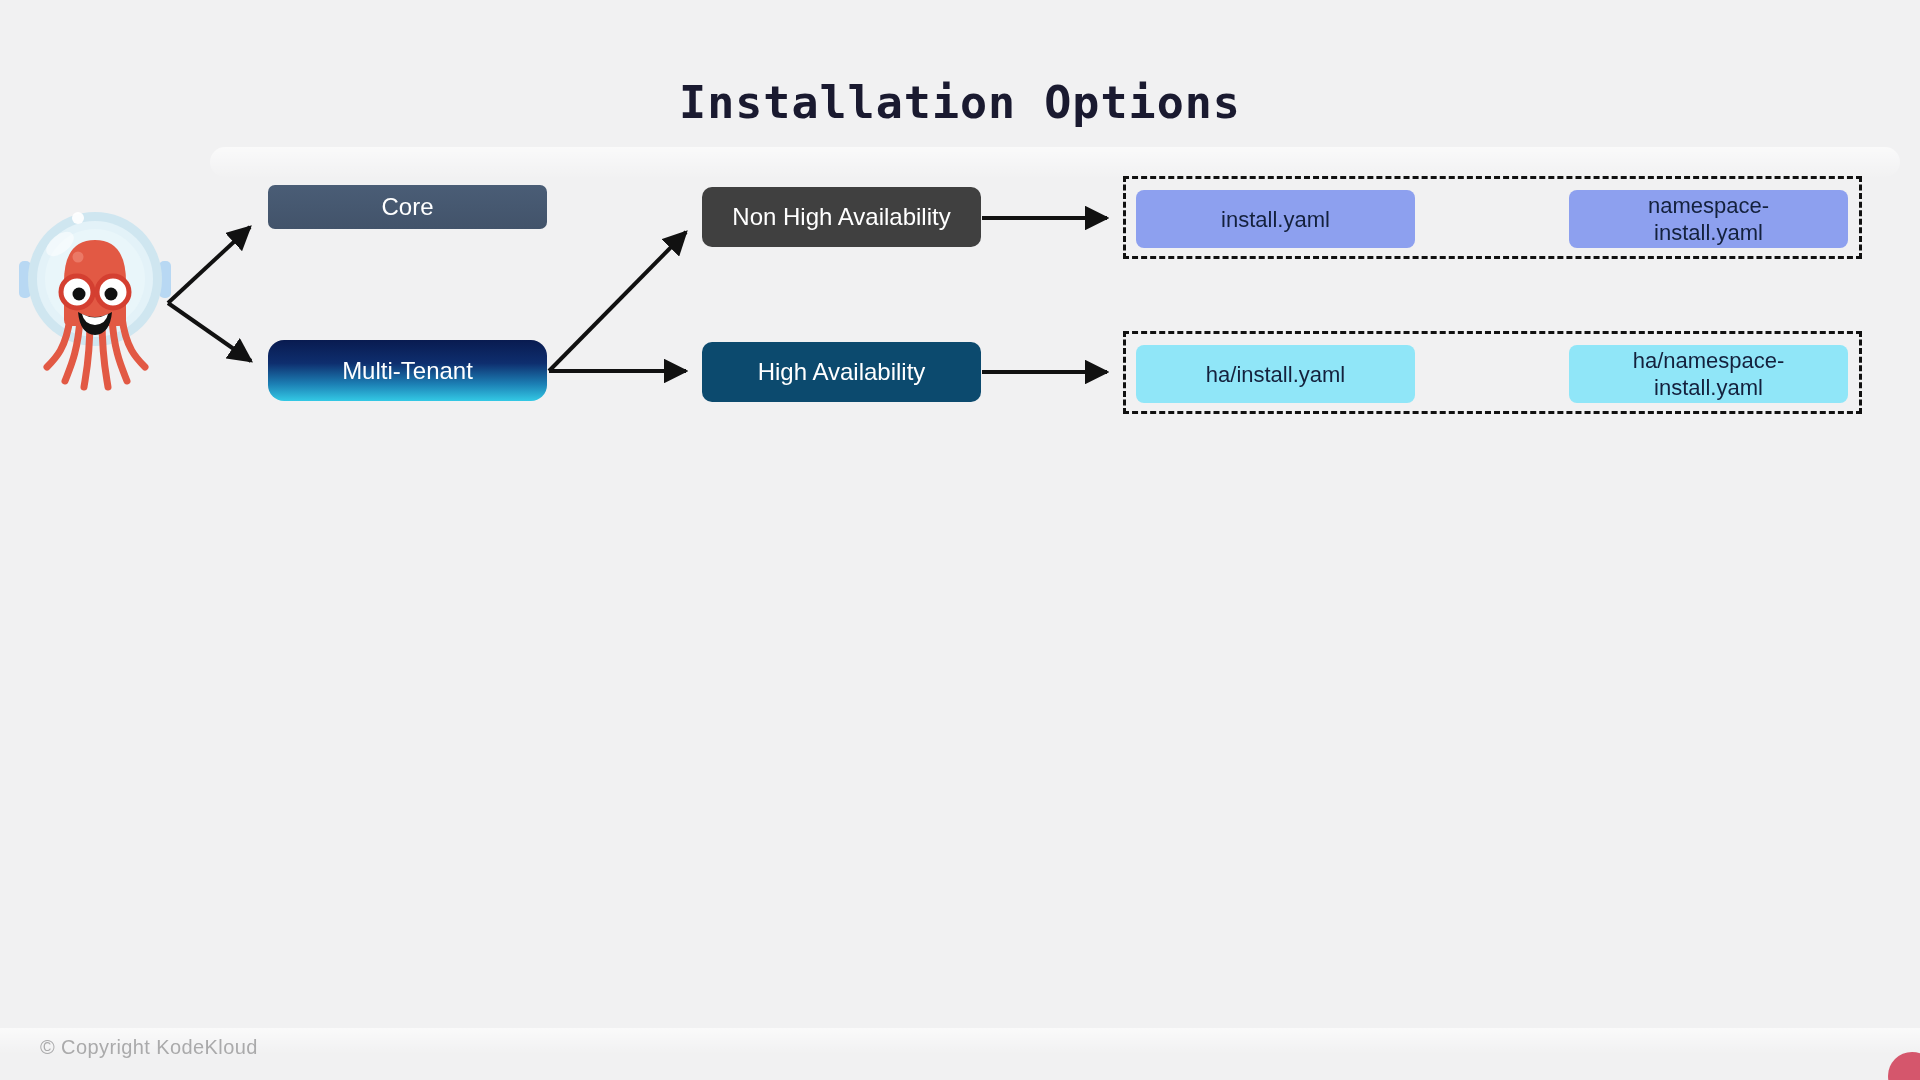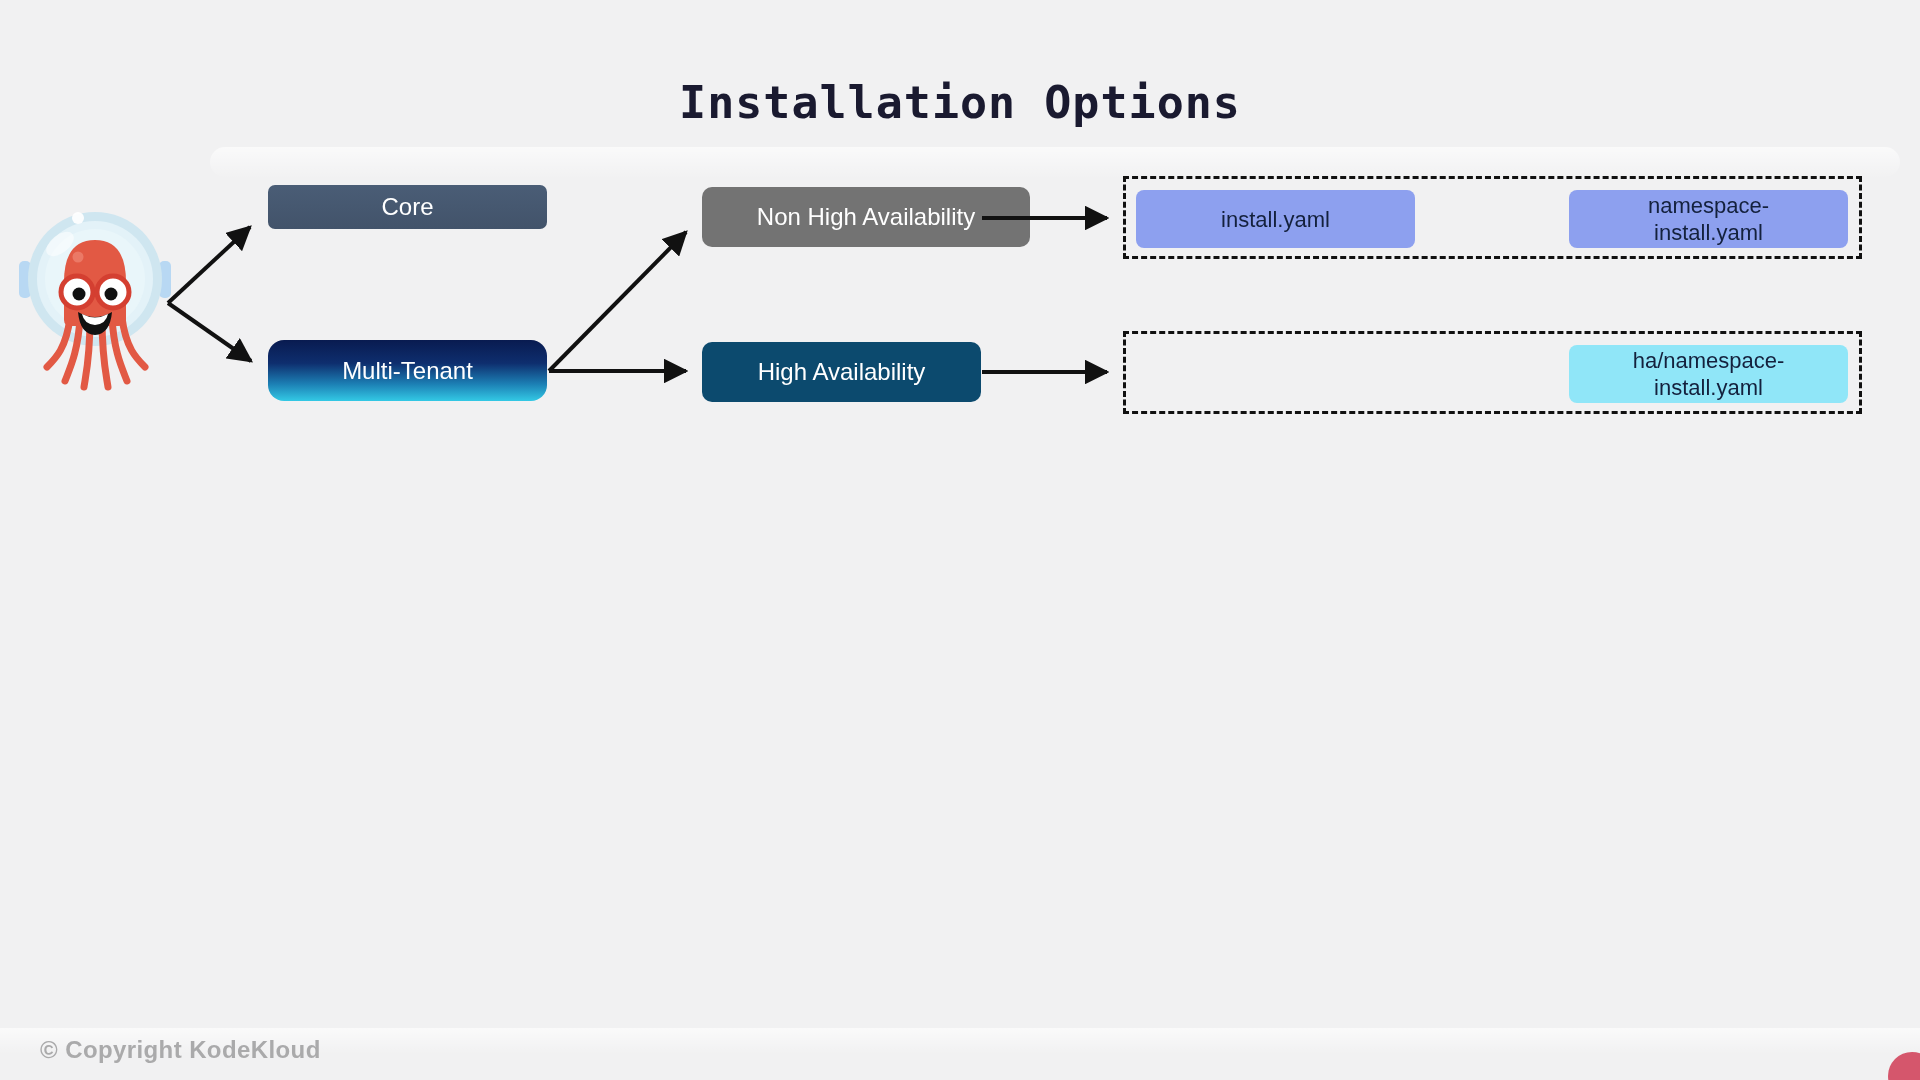--- a/index.html
+++ b/index.html
@@ -52,22 +52,22 @@
     left: 268px; top: 185px; width: 279px; height: 44px;
     background: linear-gradient(#4a5d76, #42536a);
     border-radius: 7px;
   }
   .node-multitenant {
     left: 268px; top: 340px; width: 279px; height: 61px;
     background: linear-gradient(180deg, #091b50 0%, #0e2e6e 38%, #1c7fb4 72%, #33c9e5 100%);
     border-radius: 16px;
   }
   .node-nonha {
-    left: 702px; top: 187px; width: 328px; height: 60px;
-    background: #737373;
+    left: 702px; top: 187px; width: 279px; height: 60px;
+    background: #404040;
     border-radius: 10px;
   }
   .node-ha {
     left: 702px; top: 342px; width: 279px; height: 60px;
     background: #0c4a6e;
     border-radius: 10px;
   }
 
   .dashed-group {
     position: absolute;
@@ -106,22 +106,22 @@
 
   .mascot {
     position: absolute;
     left: 18px; top: 200px;
     width: 160px; height: 200px;
   }
 
   .copyright {
     position: absolute;
     left: 40px; top: 1036px;
-    font-size: 24px;
-    font-weight: bold;
+    font-size: 20px;
+    font-weight: normal;
     letter-spacing: 0.4px;
     color: #aaaaab;
   }
 
   .corner-dot {
     position: absolute;
     right: -16px; bottom: -20px;
     width: 48px; height: 48px;
     border-radius: 50%;
     background: #d5566c;
@@ -189,20 +189,23 @@
   <div class="yaml-node yaml-left yaml-blue">
     <span>install.yaml</span>
   </div>
   <div class="yaml-node yaml-right yaml-blue">
     <span>namespace-</span>
     <span>install.yaml</span>
   </div>
 </div>
 
 <div class="dashed-group group-ha">
+  <div class="yaml-node yaml-left yaml-cyan">
+    <span>ha/install.yaml</span>
+  </div>
   <div class="yaml-node yaml-right yaml-cyan">
     <span>ha/namespace-</span>
     <span>install.yaml</span>
   </div>
 </div>
 
 <svg class="arrows-layer" width="1920" height="1080">
   <defs>
     <marker id="arrowhead" viewBox="0 0 10 10" refX="9" refY="5" markerWidth="6.2" markerHeight="6.2" orient="auto">
       <path d="M0,0 L10,5 L0,10 Z" fill="#111111"></path>

